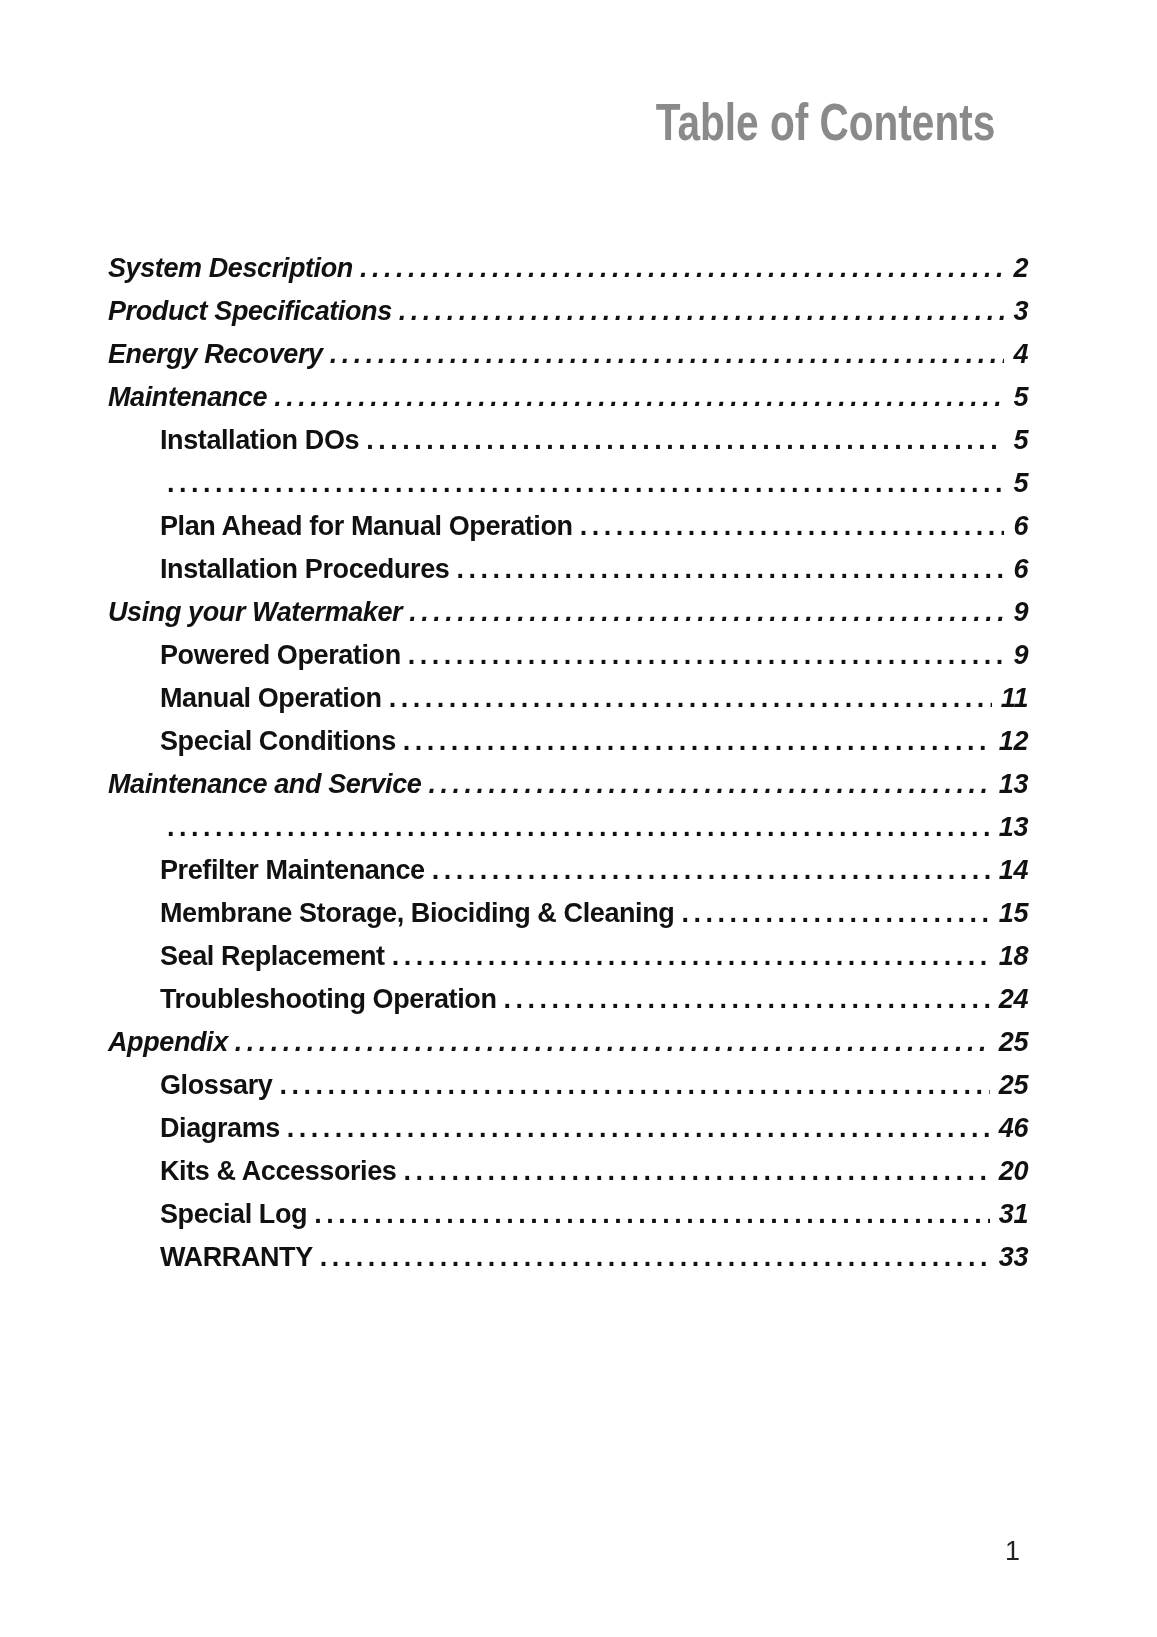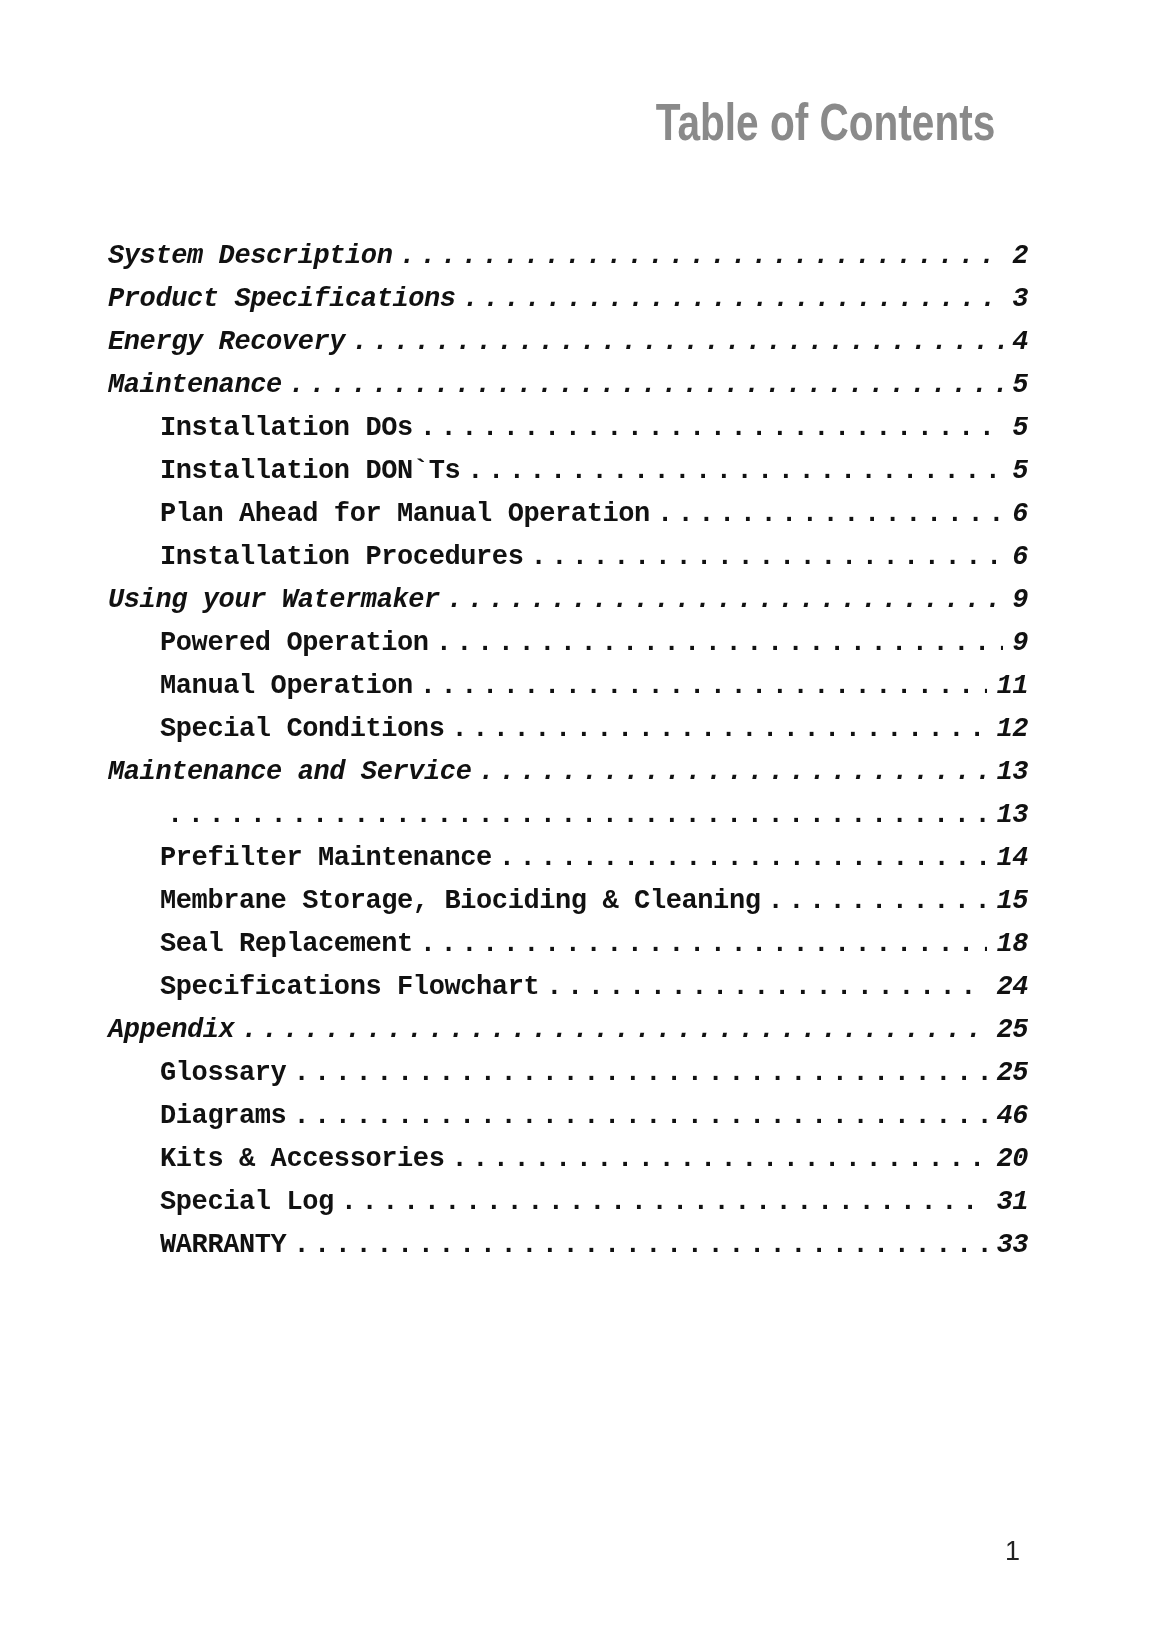--- a/index.html
+++ b/index.html
@@ -26,24 +26,23 @@
     display: inline-block;
     font-size: 52px;
     font-weight: bold;
     color: #8a8a8a;
     letter-spacing: 0px;
     transform: scaleX(0.78);
     transform-origin: right bottom;
   }
   .toc {
     position: absolute;
-    top: 235px;
+    top: 247px;
     left: 108px;
     right: 129px;
-    font-family: Liberation Mono, monospace;
   }
   .toc-row {
     display: flex;
     align-items: baseline;
     height: 43px;
     font-size: 27px;
     line-height: 43px;
     font-weight: bold;
     letter-spacing: -0.4px;
     white-space: nowrap;
@@ -111,21 +110,20 @@
     <span class="toc-label">Maintenance</span>
     <span class="toc-dots"></span>
     <span class="toc-page">5</span>
   </div>
     <div class="toc-row level-1">
     <span class="toc-label">Installation DOs</span>
     <span class="toc-dots"></span>
     <span class="toc-page">5</span>
   </div>
     <div class="toc-row level-1">
-    <span class="toc-label">Installation DON`Ts</span>
     <span class="toc-dots"></span>
     <span class="toc-page">5</span>
   </div>
     <div class="toc-row level-1">
     <span class="toc-label">Plan Ahead for Manual Operation</span>
     <span class="toc-dots"></span>
     <span class="toc-page">6</span>
   </div>
     <div class="toc-row level-1">
     <span class="toc-label">Installation Procedures</span>
@@ -170,21 +168,21 @@
     <span class="toc-label">Membrane Storage, Biociding &amp; Cleaning</span>
     <span class="toc-dots"></span>
     <span class="toc-page">15</span>
   </div>
     <div class="toc-row level-1">
     <span class="toc-label">Seal Replacement</span>
     <span class="toc-dots"></span>
     <span class="toc-page">18</span>
   </div>
     <div class="toc-row level-1">
-    <span class="toc-label">Specifications Flowchart</span>
+    <span class="toc-label">Troubleshooting Operation</span>
     <span class="toc-dots"></span>
     <span class="toc-page">24</span>
   </div>
     <div class="toc-row level-0">
     <span class="toc-label">Appendix</span>
     <span class="toc-dots"></span>
     <span class="toc-page">25</span>
   </div>
     <div class="toc-row level-1">
     <span class="toc-label">Glossary</span>

